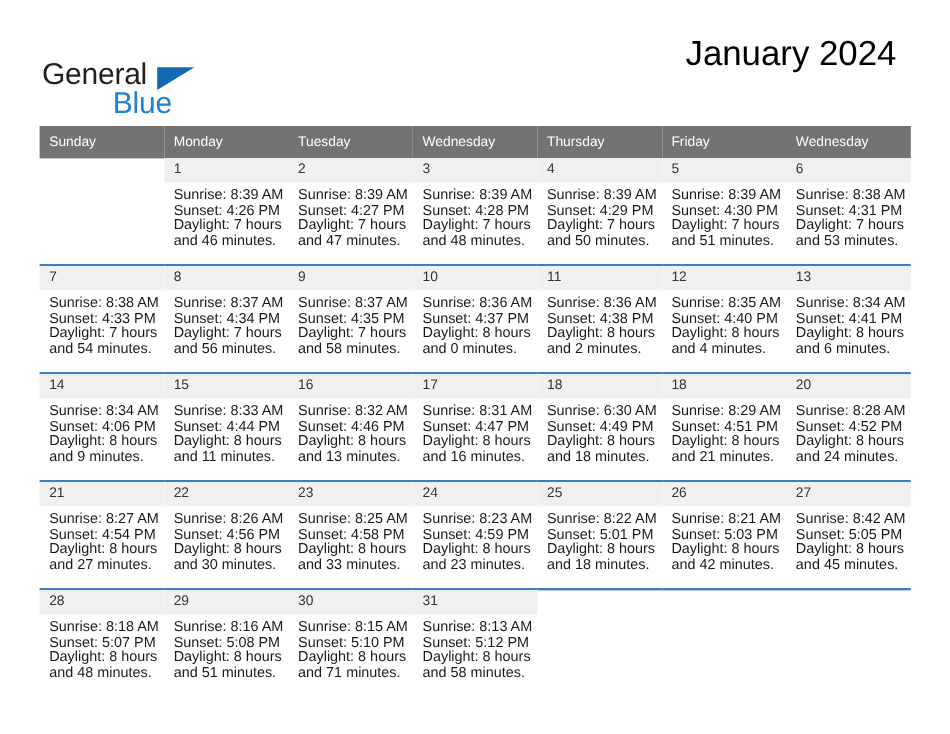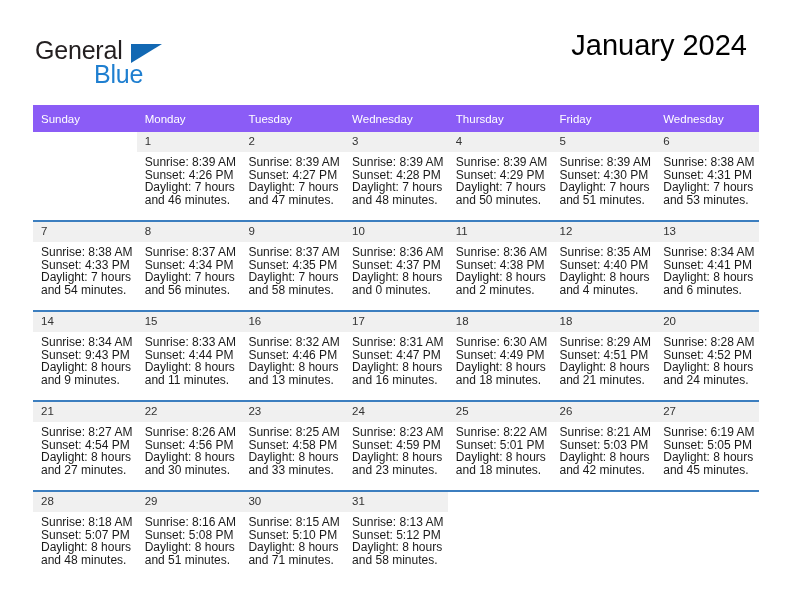--- a/index.html
+++ b/index.html
@@ -25,21 +25,21 @@
   .header {
     position: absolute;
     left: 33px;
     top: 28px;
     right: 33px;
     height: 70px;
   }
   .brand {
     position: absolute;
     left: 0;
-    top: 4px;
+    top: 16px;
     width: 260px;
     height: 62px;
   }
   .brand-general {
     position: absolute;
     left: 2px;
     top: 4px;
     font-size: 25px;
     letter-spacing: -0.2px;
     color: #231f20;
@@ -89,21 +89,21 @@
   
   .calendar {
     position: absolute;
     left: 33px;
     top: 105px;
     width: 726px;
     border-collapse: collapse;
     table-layout: fixed;
   }
   .calendar th {
-    background: #8b5cf6;
+    background: #737373;
     color: #ffffff;
     font-size: 11.5px;
     font-weight: normal;
     text-align: left;
     padding: 5px 0 5px 8px;
     height: 17px;
     vertical-align: middle;
     border: none;
     margin-left: 16px;
   }
@@ -343,21 +343,21 @@
             </div>
           </td>
       </tr>
 
       <tr class="weekrow">
         <td>
             <div class="cell-inner filled">
               <span class="daynum">14</span>
               <div class="details">
                 <div>Sunrise: 8:34 AM</div>
-                <div>Sunset: 9:43 PM</div>
+                <div>Sunset: 4:06 PM</div>
                 <div>Daylight: 8 hours</div>
                 <div>and 9 minutes.</div>
               </div>
             </div>
           </td>
         <td>
             <div class="cell-inner filled">
               <span class="daynum">15</span>
               <div class="details">
                 <div>Sunrise: 8:33 AM</div>
@@ -488,21 +488,21 @@
                 <div>Sunset: 5:03 PM</div>
                 <div>Daylight: 8 hours</div>
                 <div>and 42 minutes.</div>
               </div>
             </div>
           </td>
         <td>
             <div class="cell-inner filled">
               <span class="daynum">27</span>
               <div class="details">
-                <div>Sunrise: 6:19 AM</div>
+                <div>Sunrise: 8:42 AM</div>
                 <div>Sunset: 5:05 PM</div>
                 <div>Daylight: 8 hours</div>
                 <div>and 45 minutes.</div>
               </div>
             </div>
           </td>
       </tr>
 
       <tr class="weekrow">
         <td>

